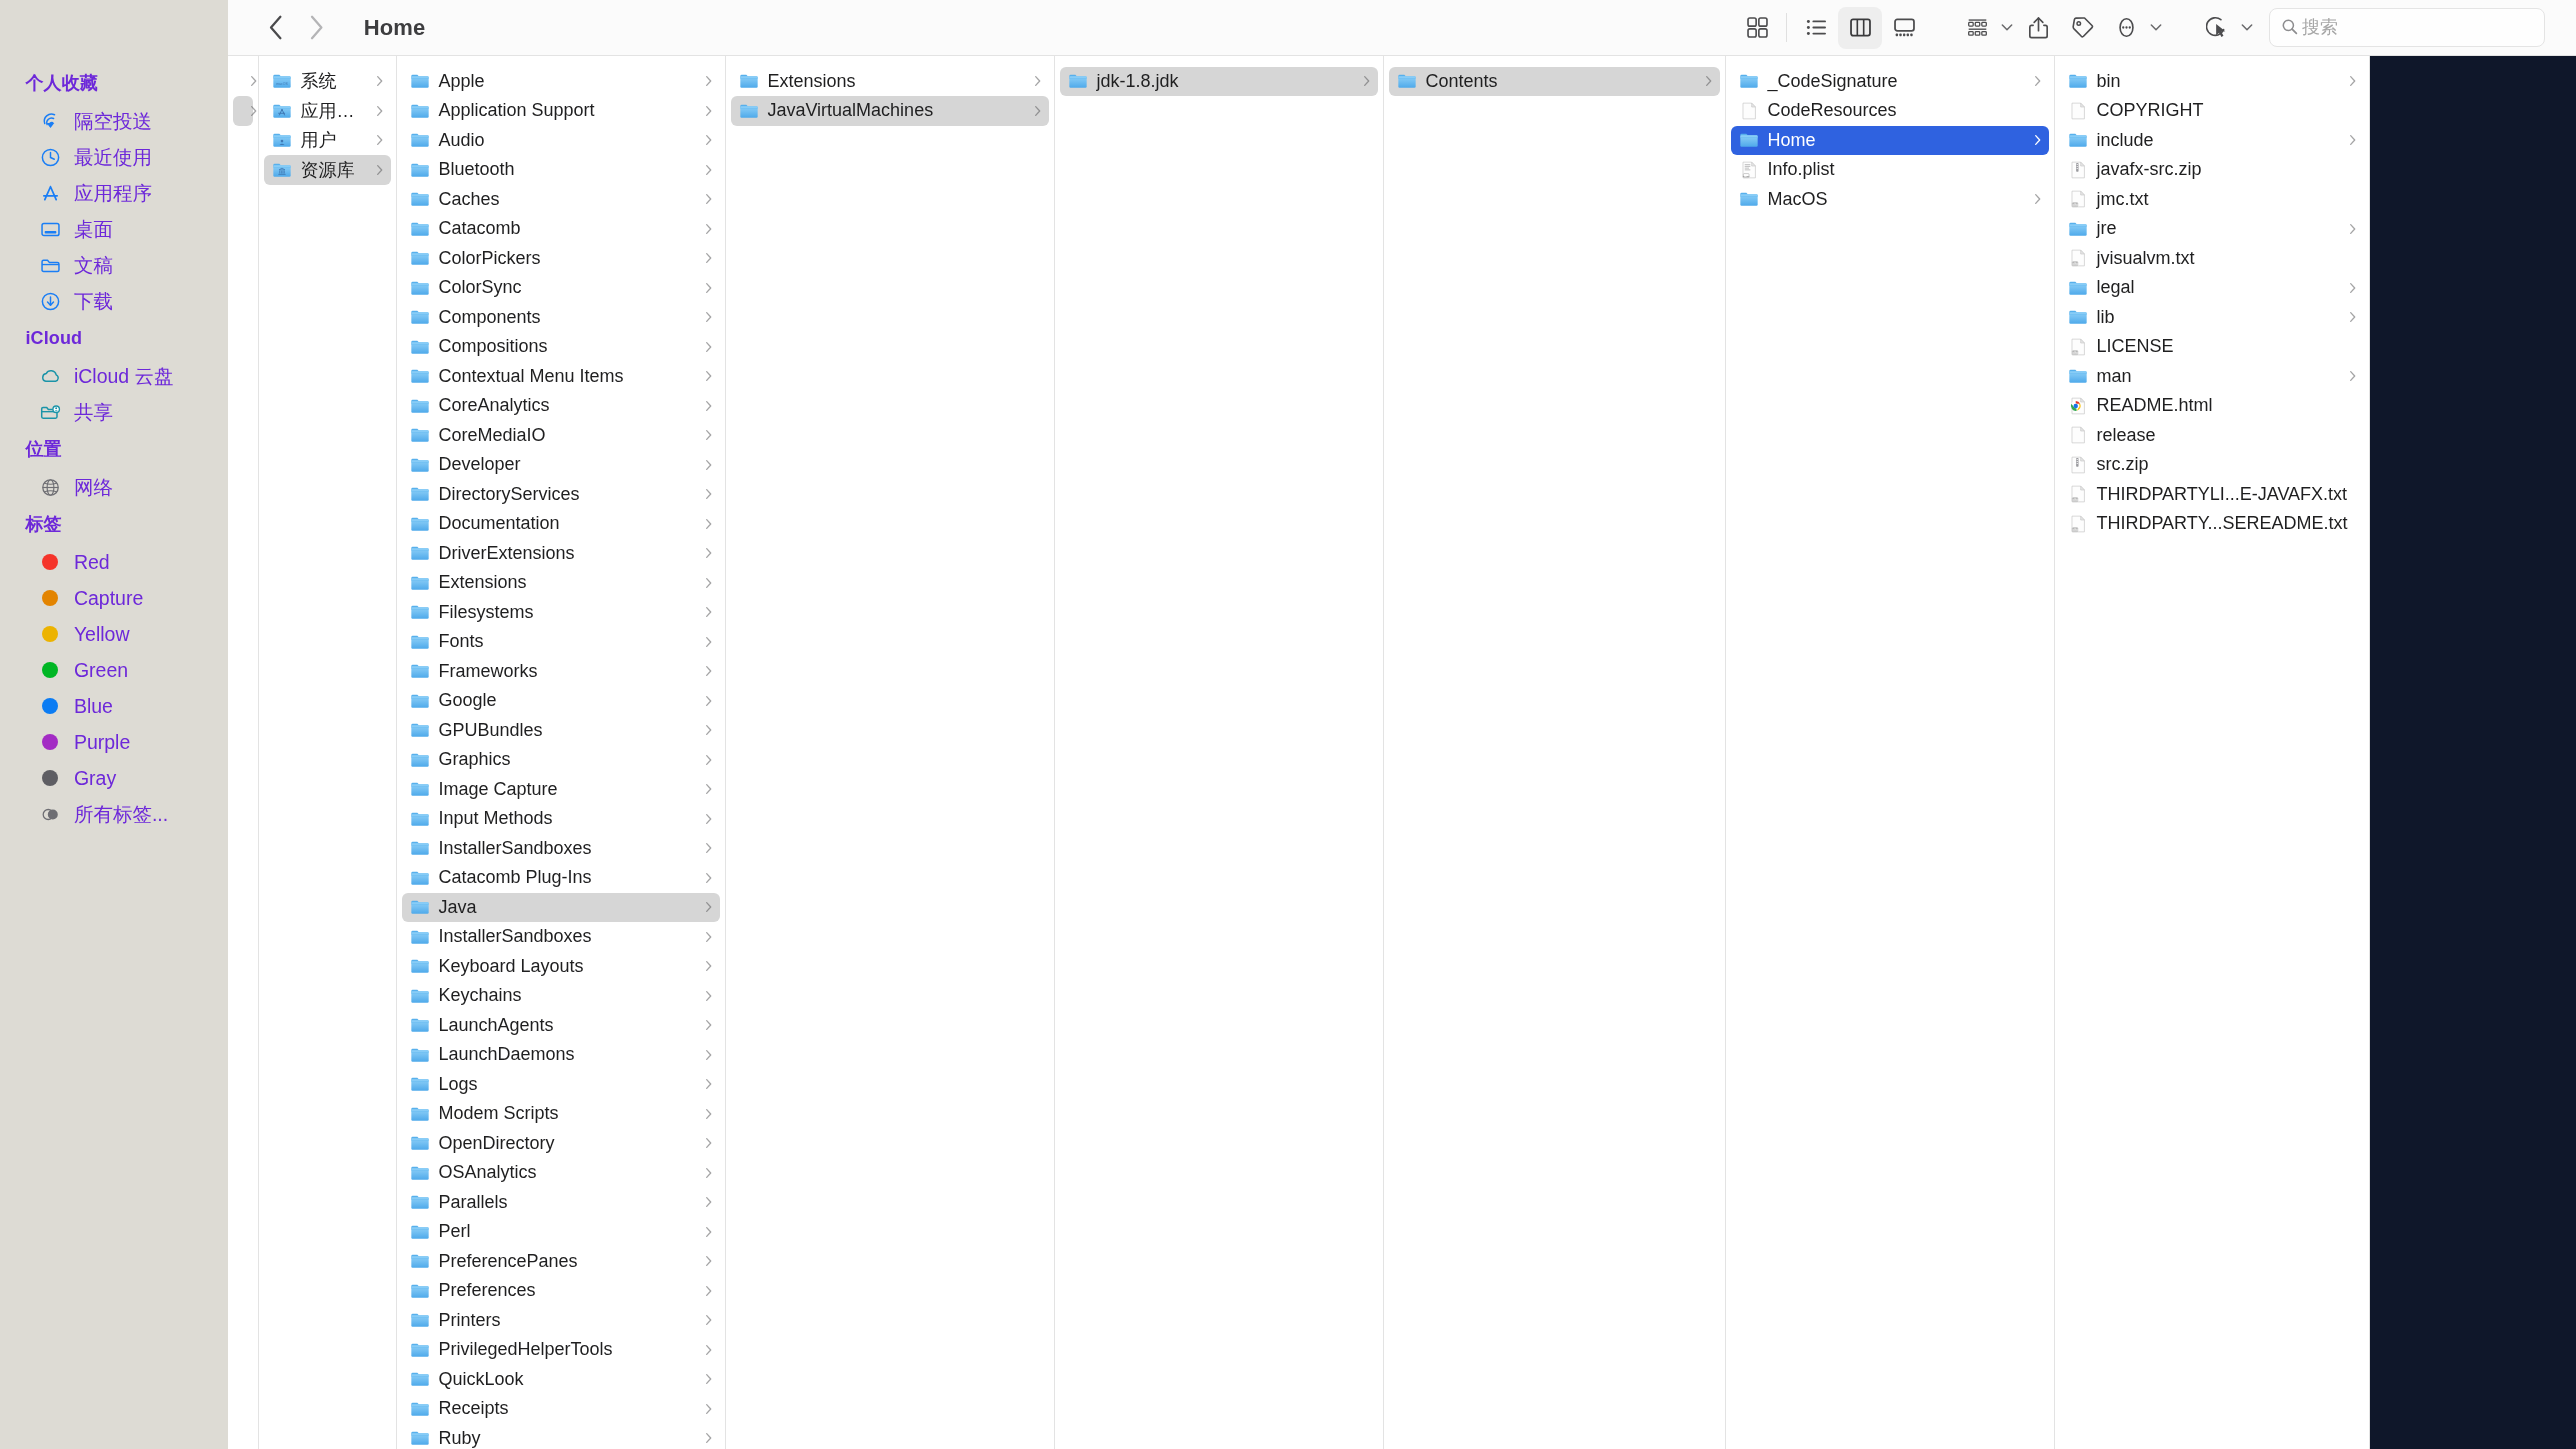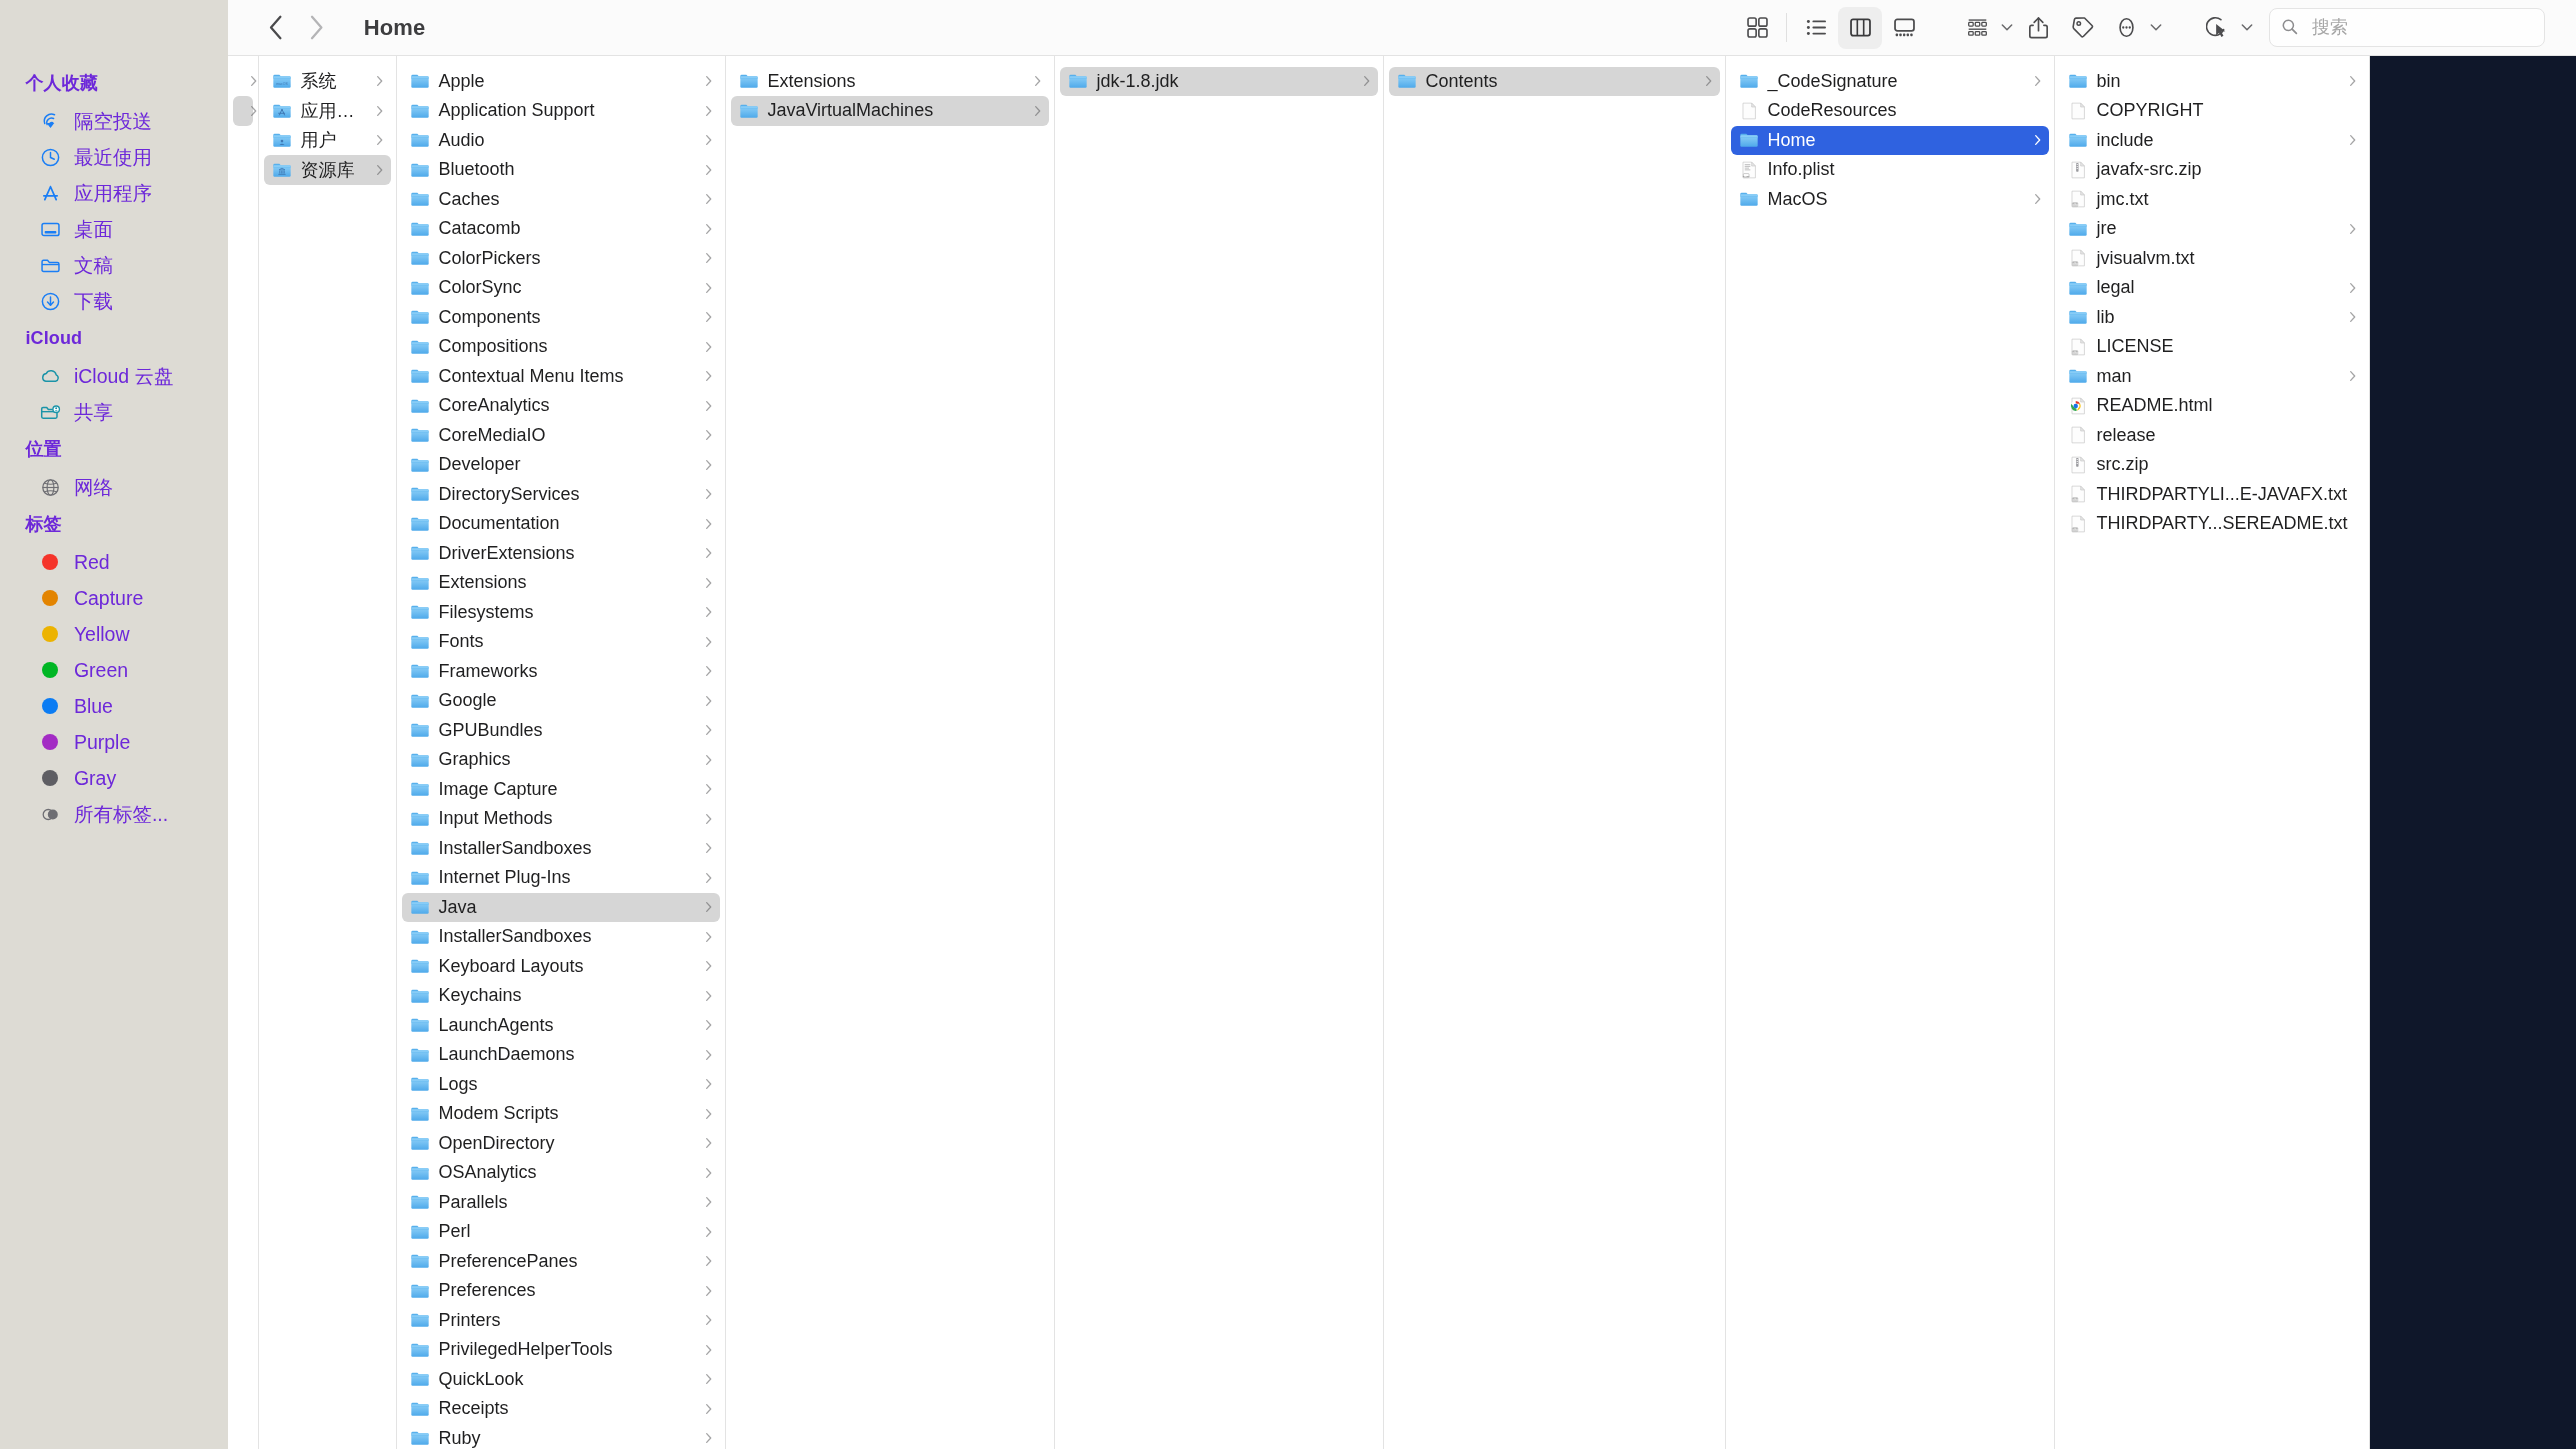--- a/index.html
+++ b/index.html
@@ -75,21 +75,21 @@
   }
   .tb-btn.active { background: #eeeeee; }
   .tb-sep { width: 1.3px; height: 29.5px; background: #e0e0e0; margin: 0 6.7px; }
   .tb-gap { width: 29.5px; }
   .tb-chev { margin-left: 1.3px; margin-right: 4px; display:flex; align-items:center; }
   #search-box {
     width: 276px; height: 39px;
     border: 1.3px solid #e4e4e4; border-radius: 8px;
     background: #fefefe;
     display:flex; align-items:center;
-    padding-left: 10.7px; gap: 14px;
+    padding-left: 10.7px; gap: 4px;
     margin-left: 12px;
   }
   #search-input {
     border: none; outline: none; background: transparent;
     font-size: 18px; color: #3a3a3c; width: 221px;
     font-family: "Liberation Sans", sans-serif;
   }
   #search-input::placeholder { color: #a6a6a6; }
 
   
@@ -1097,21 +1097,21 @@
                   <linearGradient id="fgd" x1="0" y1="0" x2="0" y2="1">
       <stop offset="0" stop-color="#8ed0f8"></stop>
                     <stop offset="1" stop-color="#4ea9ea"></stop>
     </linearGradient>
                 </defs>
     <path d="M2 7.4 Q2 5.6 3.9 5.6 L11 5.6 L13.2 8 L26.1 8 Q28 8 28 9.8 L28 10.6 L2 10.6 Z" fill="#57b0ec"></path>
     <path d="M2 9.6 Q2 8 3.8 8 L26.2 8 Q28 8 28 9.6 L28 23.4 Q28 25.2 26.2 25.2 L3.8 25.2 Q2 25.2 2 23.4 Z" fill="url(#fgd)"></path>
     <rect x="2" y="10.6" width="26" height="1.5" fill="#6fbff2" opacity=".8"></rect>
     </svg>
             </span>
-            <span class="row-name">Internet Plug-Ins</span>
+            <span class="row-name">Catacomb Plug-Ins</span>
             <span class="row-chev">
               <svg xmlns="http://www.w3.org/2000/svg" width="9.4" height="12" viewBox="0 0 14 18">
                 <path d="M4 2.5 L10 9 L4 15.5" stroke="#5b5b5d" stroke-width="2" fill="none" stroke-linecap="round" stroke-linejoin="round"></path>
               </svg>
             </span>
           </div>
           <div class="row sel-gray">
             <span class="icon-slot">
               <svg xmlns="http://www.w3.org/2000/svg" width="20" height="20" viewBox="0 0 30 30">
     <defs>

